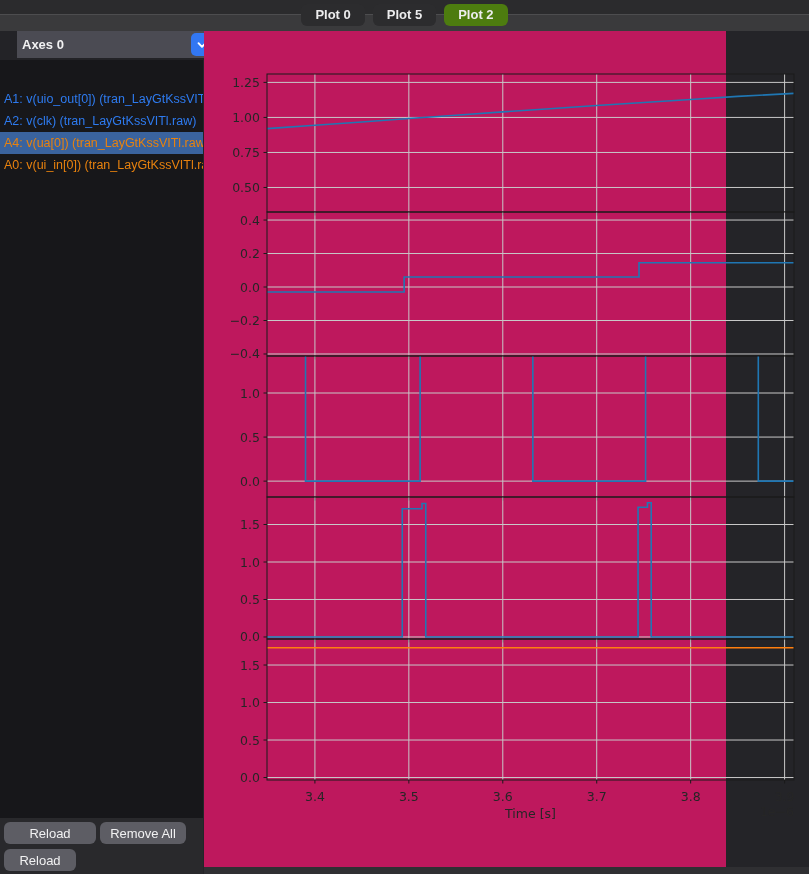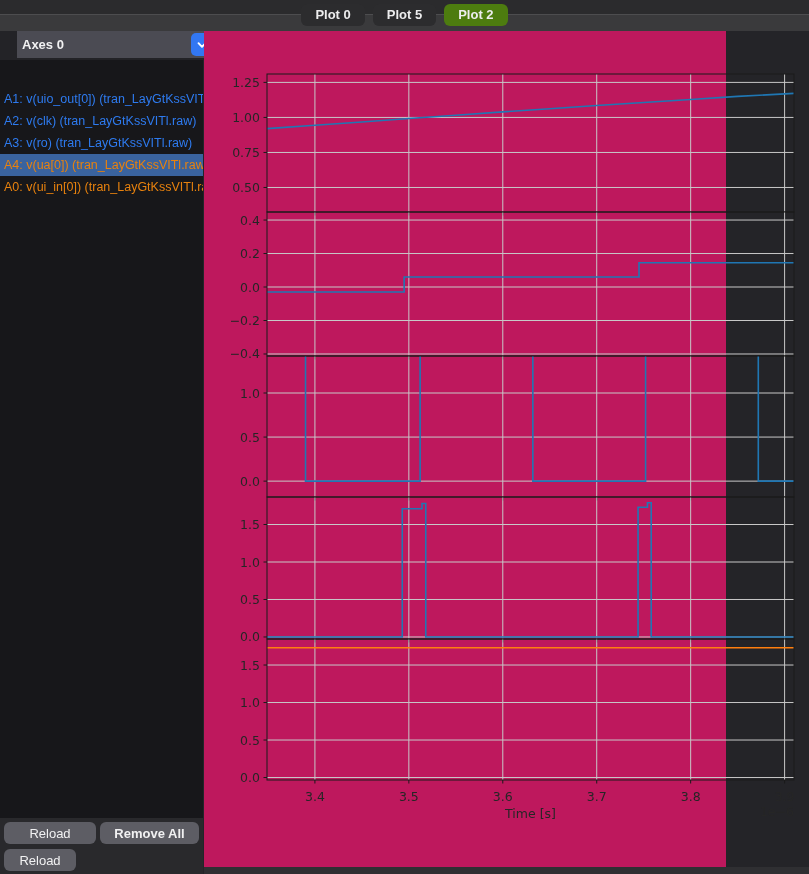--- a/index.html
+++ b/index.html
@@ -25,21 +25,21 @@
              background:#3277f2;display:flex;align-items:center;justify-content:center;}
   .signal-list{position:absolute;left:0;top:29px;width:203px;height:758px;background:#17171a;
                padding-top:28px;box-sizing:border-box;overflow:hidden;}
   .sig{height:22px;line-height:22px;padding-left:4px;font-size:12.5px;white-space:nowrap;
        overflow:hidden;}
   .sig.selected{background:#3a639e;}
   .btn-strip{position:absolute;left:0;top:787px;width:203px;height:56px;background:#29292c;}
   .sbtn{position:absolute;height:22px;border:none;border-radius:6px;background:#5d5d64;
         color:#f1f1f2;font-size:13px;font-family:"Liberation Sans",sans-serif;padding:0;}
   .btn-remove{left:4px;top:4px;width:92px;}
-  .btn-removeall{left:100px;top:4px;width:99px;font-weight:bold;}
+  .btn-removeall{left:100px;top:4px;width:86px;}
   .btn-reload{left:4px;top:31px;width:72px;}
 
   
   .canvas{position:absolute;left:204px;top:31px;width:522px;height:836px;background:#be185d;}
   .bottomstrip{position:absolute;left:204px;top:867px;width:605px;height:7px;background:#2f2f32;}
   #figure{position:absolute;left:0;top:0;}
 </style>
 </head>
 <body>
 
@@ -60,21 +60,20 @@
       <span class="combo-btn">
         <svg width="12" height="12" viewBox="0 0 12 12">
           <path d="M2.5 4.2 L6 7.8 L9.5 4.2" fill="none" stroke="#ffffff" stroke-width="1.9" stroke-linecap="round" stroke-linejoin="round"></path>
         </svg>
       </span>
     </div>
 
     <div class="signal-list">
       <div class="sig" style="color: rgb(46, 123, 240);">A1: v(uio_out[0]) (tran_LayGtKssVITl.raw)</div>
       <div class="sig" style="color: rgb(46, 123, 240);">A2: v(clk) (tran_LayGtKssVITl.raw)</div>
-      <div class="sig" style="color: rgb(46, 123, 240);">A3: v(ro) (tran_LayGtKssVITl.raw)</div>
       <div class="sig selected" style="color: rgb(232, 130, 14);">A4: v(ua[0]) (tran_LayGtKssVITl.raw)</div>
       <div class="sig" style="color: rgb(232, 130, 14);">A0: v(ui_in[0]) (tran_LayGtKssVITl.raw)</div>
     </div>
 
     <div class="btn-strip">
       <button class="sbtn btn-remove">Reload</button>
       <button class="sbtn btn-removeall">Remove All</button>
       <button class="sbtn btn-reload">Reload</button>
     </div>
   </div>

